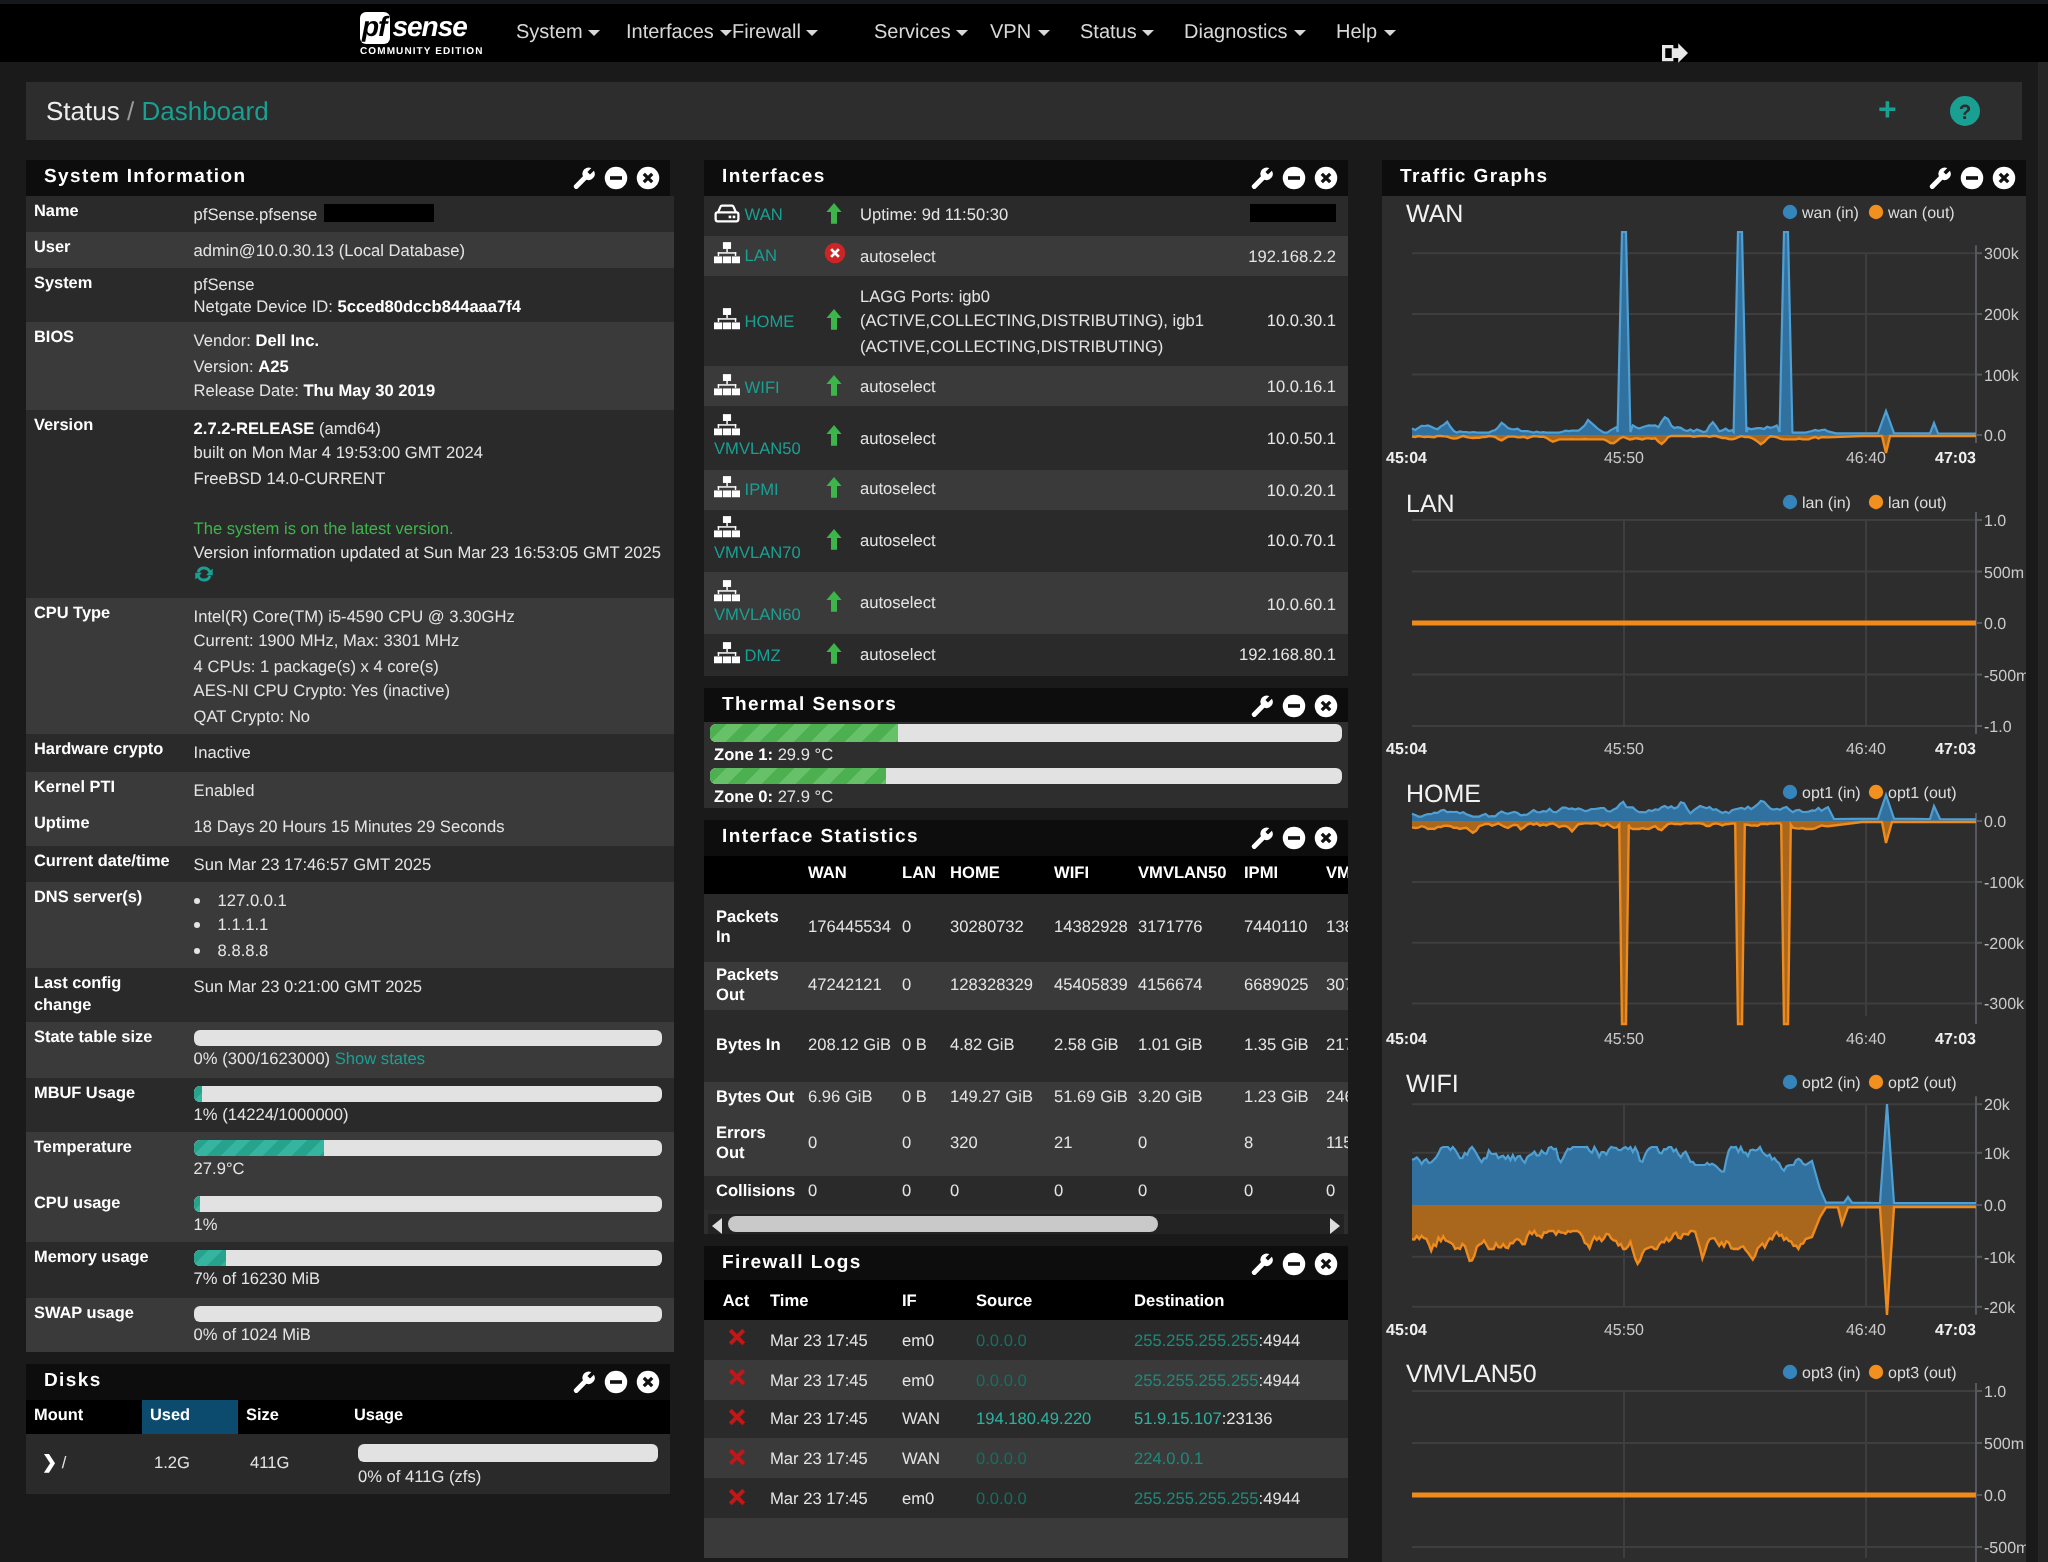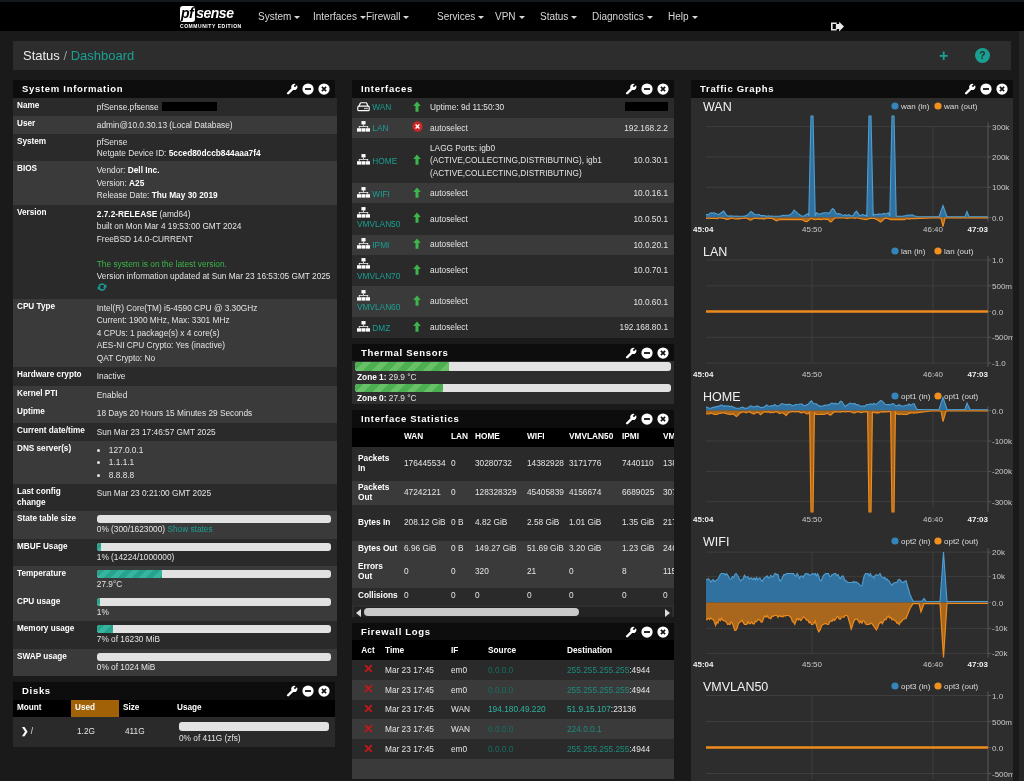--- a/index.html
+++ b/index.html
@@ -192,21 +192,21 @@
             <circle cx="8" cy="8" r="7.5" fill="#fff"></circle>
             <rect x="4" y="6.8" width="8" height="2.4" fill="#111"></rect>
           </svg><svg width="12" height="12" viewBox="0 0 16 16">
             <circle cx="8" cy="8" r="7.5" fill="#fff"></circle>
             <path stroke="#111" stroke-width="2.2" d="M5.2 5.2 l5.6 5.6 M10.8 5.2 l-5.6 5.6"></path>
           </svg></span></div>
     <table class="tb">
       <tbody>
           <tr>
             <th style="width:58px;background:#000;height:17px">Mount</th>
-            <th style="width:48px;background:#a16207">Used</th>
+            <th style="width:48px;background:#0c4a6e">Used</th>
             <th style="width:54px;background:#000">Size</th>
             <th style="background:#000">Usage</th>
           </tr>
       <tr class="d">
             <td style="padding-top:8px;padding-left:8px"><span class="b" style="font-size:9px">❯</span> /</td>
             <td style="padding-top:8px">1.2G</td>
             <td style="padding-top:8px">411G</td>
             <td style="padding-top:4px">
               <div class="track" style="height:9px"></div>
               <div style="margin-top:1px">0% of 411G (zfs)</div>

